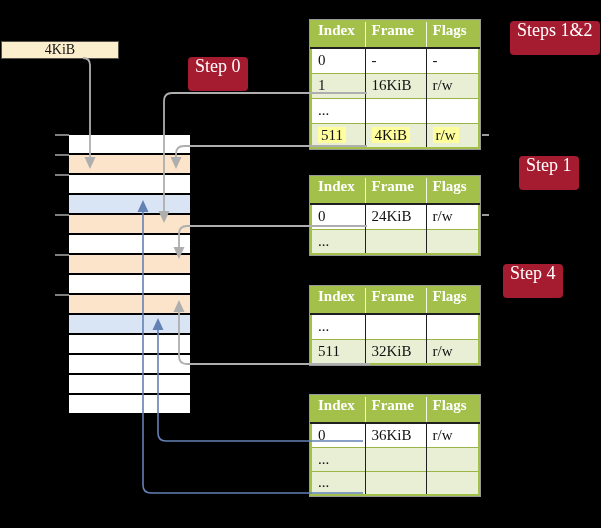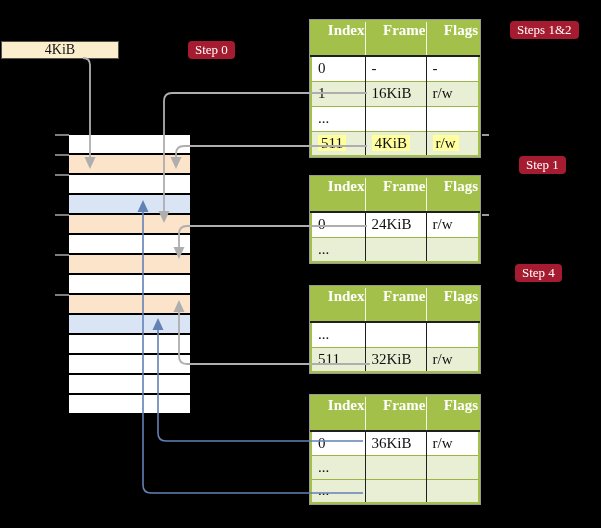--- a/index.html
+++ b/index.html
@@ -6,38 +6,38 @@
   .stage{position:relative;width:601px;height:528px;background:var(--background);
          font-family:"Liberation Serif","DejaVu Serif",serif;overflow:hidden;}
 
   
   .cr3box{position:absolute;left:1px;top:41px;width:116px;height:16px;
           background:var(--cream_box);border:1px solid var(--box_border);
           text-align:center;line-height:16px;font-size:14px;color:#111;}
 
   
   .badge{position:absolute;background:var(--badge_bg);color:var(--badge_text);
-         font-size:13px;line-height:18px;height:18px;padding:0 7px;border-radius:4px;
+         font-size:18px;line-height:18px;height:34px;padding:0 7px;border-radius:4px;
          white-space:nowrap;}
-  .b0{left:188px;top:41px;}
+  .b0{left:188px;top:57px;}
   .b12{left:510px;top:21px;}
   .b3{left:519px;top:156px;}
-  .b4{left:515px;top:264px;}
+  .b4{left:503px;top:264px;}
 
   
   .strip{position:absolute;left:69px;top:135px;width:121px;}
   .mrow{height:20px;border-bottom:2px solid #000;box-sizing:border-box;}
   .tick{position:absolute;left:55px;width:14px;height:2px;background:var(--tick);}
 
   
   .ptable{position:absolute;left:310px;border-collapse:collapse;
           border:2px solid var(--table_border);box-shadow:0 0 0 1px var(--gray_outline);
           font-size:15px;color:#111;}
   .ptable th{background:var(--header_green);color:#fff;font-weight:bold;
-             height:26px;text-align:right;padding:0 0 16px 6px;box-sizing:border-box;
+             height:26px;text-align:left;padding:0 0 8px 6px;box-sizing:border-box;
              border-right:1px solid var(--header_sep);border-bottom:2px solid var(--cell_border_dark);}
   .ptable th:last-child{border-right:none;margin-top:48px;}
   .ptable td{height:25px;padding:0 0 0 6px;box-sizing:border-box;
              border-right:1px solid var(--cell_border_dark);}
   .ptable td:last-child{border-right:none;}
   .ptable tbody tr + tr td{border-top:1px solid var(--row_separator);}
   .c1{width:54px;} .c2{width:61px;} .c3{width:53px;}
   .w{background:var(--row_white);} .g{background:var(--row_green);}
   .t4 td{height:24px;}
   .hl{background:var(--yellow_hl);padding:0 3px;}

